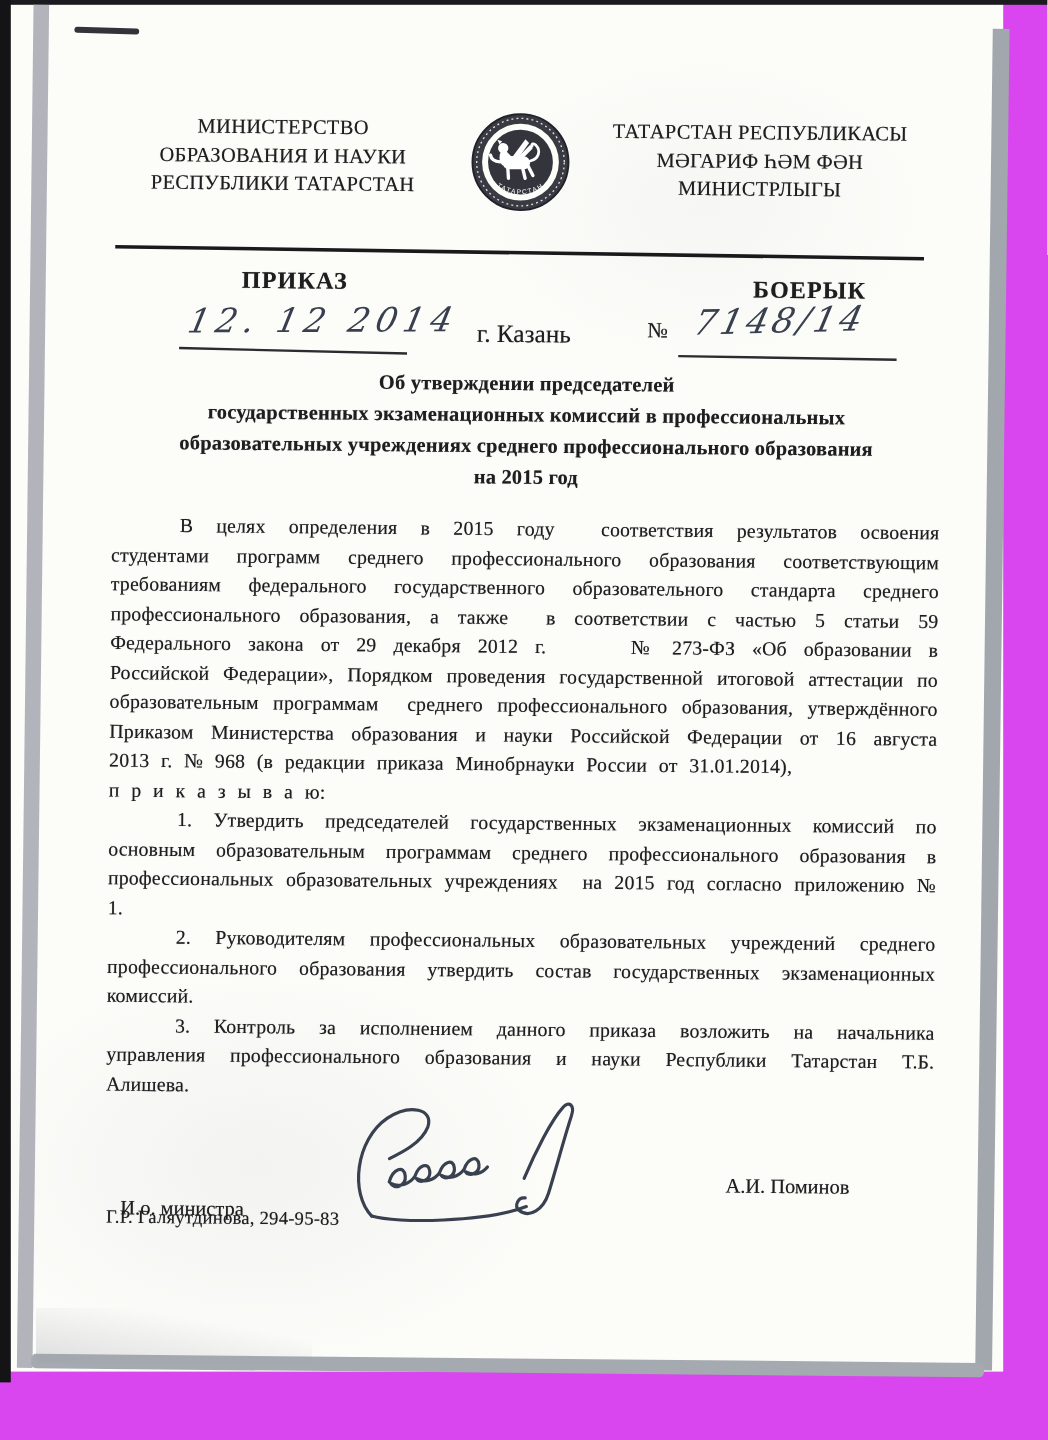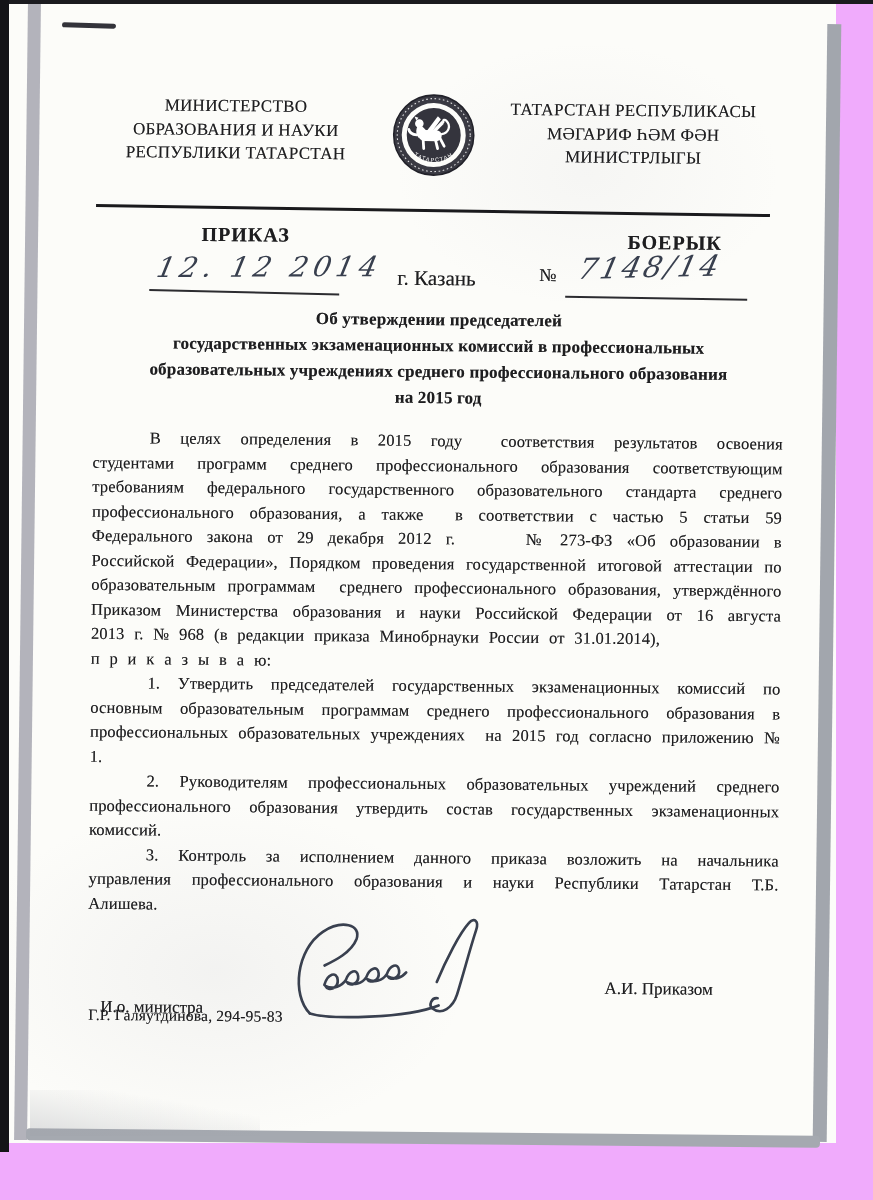--- a/index.html
+++ b/index.html
@@ -1,20 +1,20 @@
 <!DOCTYPE html>
 <html><head>
 <meta charset="utf-8">
 <style>
   html,body{margin:0;padding:0;}
   #screenshot{
     position:relative;
     width:873px;height:1200px;
     overflow:hidden;
-    background:#f0abfc;
+    background:#d946ef;
     font-family:"Liberation Serif","DejaVu Serif",serif;
     color:#1e1e20;
   }
   
   .page{
     position:absolute;left:8px;top:3px;width:828px;height:1140px;
     background:
       radial-gradient(ellipse 320px 220px at 70% 15%, rgba(190,190,198,0.10), transparent 60%),
       radial-gradient(ellipse 420px 280px at 25% 85%, rgba(185,185,192,0.14), transparent 60%),
       #fcfcf9;
@@ -157,18 +157,18 @@
 
     <svg class="signature-svg" viewBox="0 0 230 105">
       <g fill="none" stroke="#39404f" stroke-width="2.6" stroke-linecap="round" stroke-linejoin="round">
         <path d="M22,96 C4,78 8,34 34,16 C52,4 72,8 67,23 C62,36 46,44 36,49"></path>
         <path d="M22,96 C42,102 116,100 148,87"></path>
         <path d="M36,68 c3,-11 12,-14 13,-5 c1,8 -9,12 -12,6 c8,4 16,0 20,-6 c3,-9 11,-12 12,-4 c1,7 -8,11 -11,6 c7,4 15,1 19,-5 c3,-9 11,-12 12,-4 c1,7 -8,11 -11,6 c7,4 15,1 19,-5 c3,-9 11,-12 12,-4 c1,7 -8,11 -11,6 c7,4 14,1 18,-4"></path>
         <path d="M146,64 C155,42 168,16 177,6 C182,0 187,4 184,13 C178,32 172,56 166,76 C162,89 151,97 142,90 C138,87 141,79 147,80"></path>
       </g>
     </svg>
 
-    <div class="sig-name doc-text">А.И. Приказом</div>
+    <div class="sig-name doc-text">А.И. Поминов</div>
 
     <div class="footer-line doc-text">Г.Р. Галяутдинова, 294-95-83</div>
 
   </div>
 </div>
 
 </body></html>

